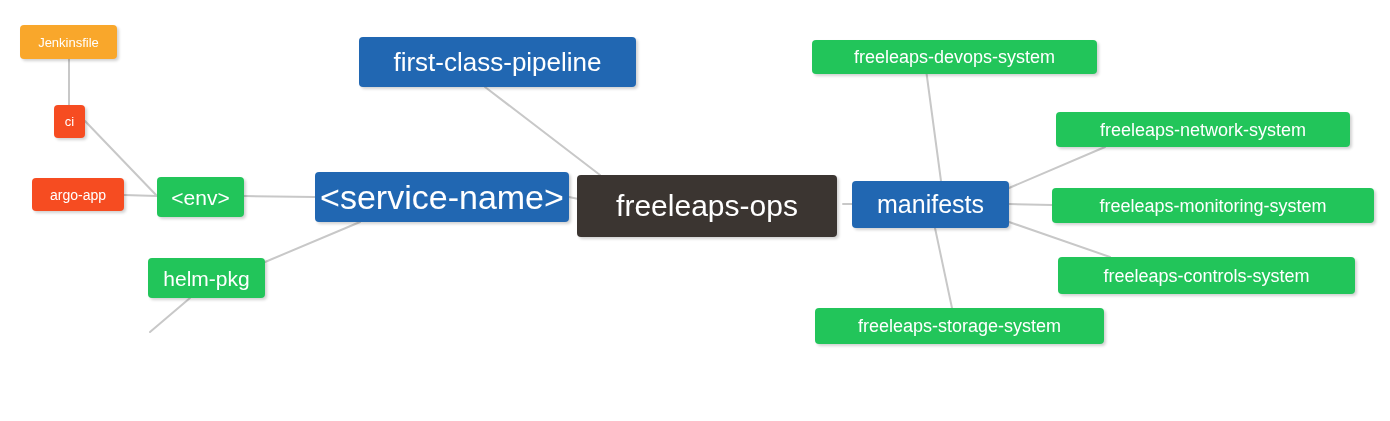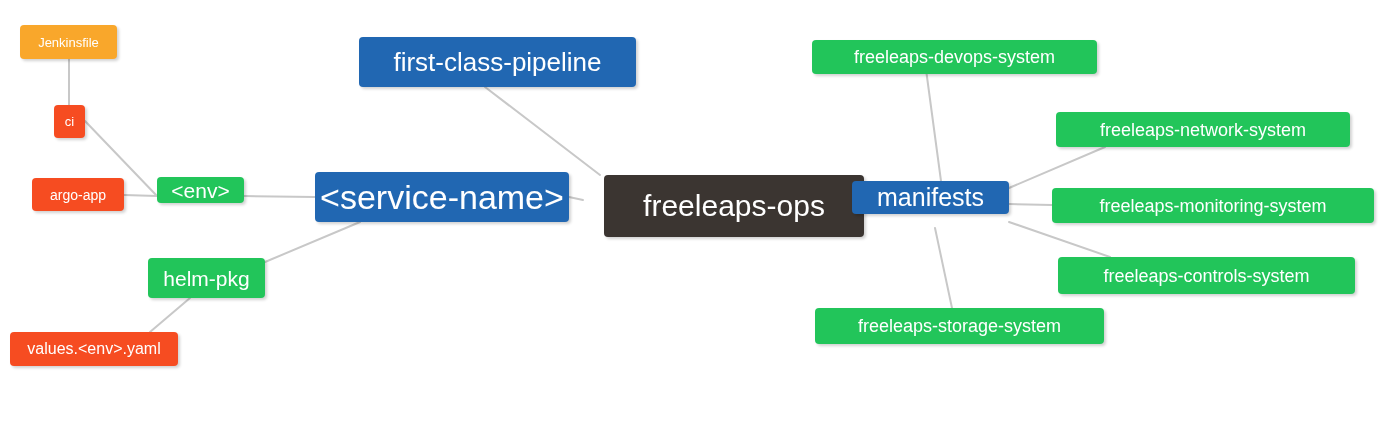--- a/index.html
+++ b/index.html
@@ -77,39 +77,36 @@
     </svg>
 <div class="node c-orange" style="left: 20px; top: 25px; width: 97px; height: 34px; font-size: 13px;">
       <span class="node-label">Jenkinsfile</span>
     </div>
     <div class="node c-red" style="left: 54px; top: 105px; width: 31px; height: 33px; font-size: 13px;">
       <span class="node-label">ci</span>
     </div>
     <div class="node c-red" style="left: 32px; top: 178px; width: 92px; height: 33px; font-size: 14px;">
       <span class="node-label">argo-app</span>
     </div>
-    <div class="node c-green" style="left: 157px; top: 177px; width: 87px; height: 26px; font-size: 21px;">
+    <div class="node c-green" style="left: 157px; top: 177px; width: 87px; height: 40px; font-size: 21px;">
       <span class="node-label">&lt;env&gt;</span>
     </div>
     <div class="node c-green" style="left: 148px; top: 258px; width: 117px; height: 40px; font-size: 21px; text-align: right;">
       <span class="node-label">helm-pkg</span>
-    </div>
-    <div class="node c-red" style="left: 10px; top: 332px; width: 168px; height: 34px; font-size: 16px;">
-      <span class="node-label">values.&lt;env&gt;.yaml</span>
     </div>
     <div class="node c-blue" style="left: 315px; top: 37px; width: 277px; height: 50px; font-size: 26px; margin-left: 44px;">
       <span class="node-label">first-class-pipeline</span>
     </div>
     <div class="node c-blue" style="left: 315px; top: 172px; width: 254px; height: 50px; font-size: 34px;">
       <span class="node-label">&lt;service-name&gt;</span>
     </div>
-    <div class="node c-root" style="left: 604px; top: 175px; width: 260px; height: 62px; font-size: 30px;">
+    <div class="node c-root" style="left: 577px; top: 175px; width: 260px; height: 62px; font-size: 30px;">
       <span class="node-label">freeleaps-ops</span>
     </div>
-    <div class="node c-blue" style="left: 852px; top: 181px; width: 157px; height: 33px; font-size: 25px;">
+    <div class="node c-blue" style="left: 852px; top: 181px; width: 157px; height: 47px; font-size: 25px;">
       <span class="node-label">manifests</span>
     </div>
     <div class="node c-green" style="left: 800px; top: 40px; width: 285px; height: 34px; font-size: 18px; margin-left: 12px;">
       <span class="node-label">freeleaps-devops-system</span>
     </div>
     <div class="node c-green" style="left: 1056px; top: 112px; width: 294px; height: 35px; font-size: 18px;">
       <span class="node-label">freeleaps-network-system</span>
     </div>
     <div class="node c-green" style="left: 1052px; top: 188px; width: 322px; height: 35px; font-size: 18px;">
       <span class="node-label">freeleaps-monitoring-system</span>

